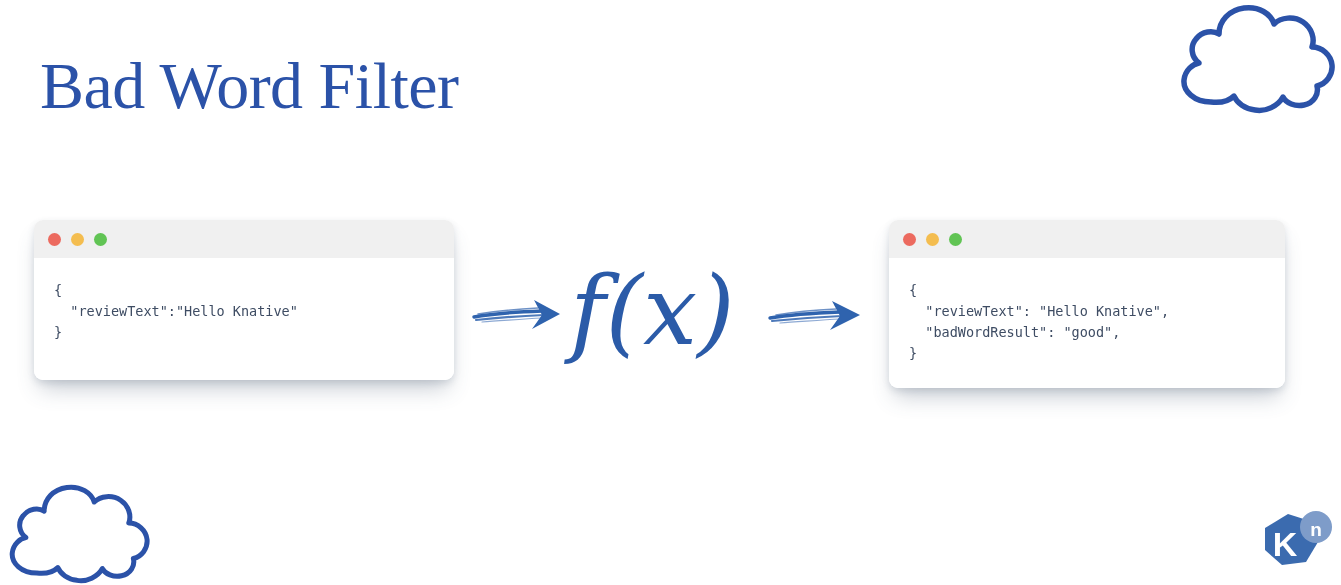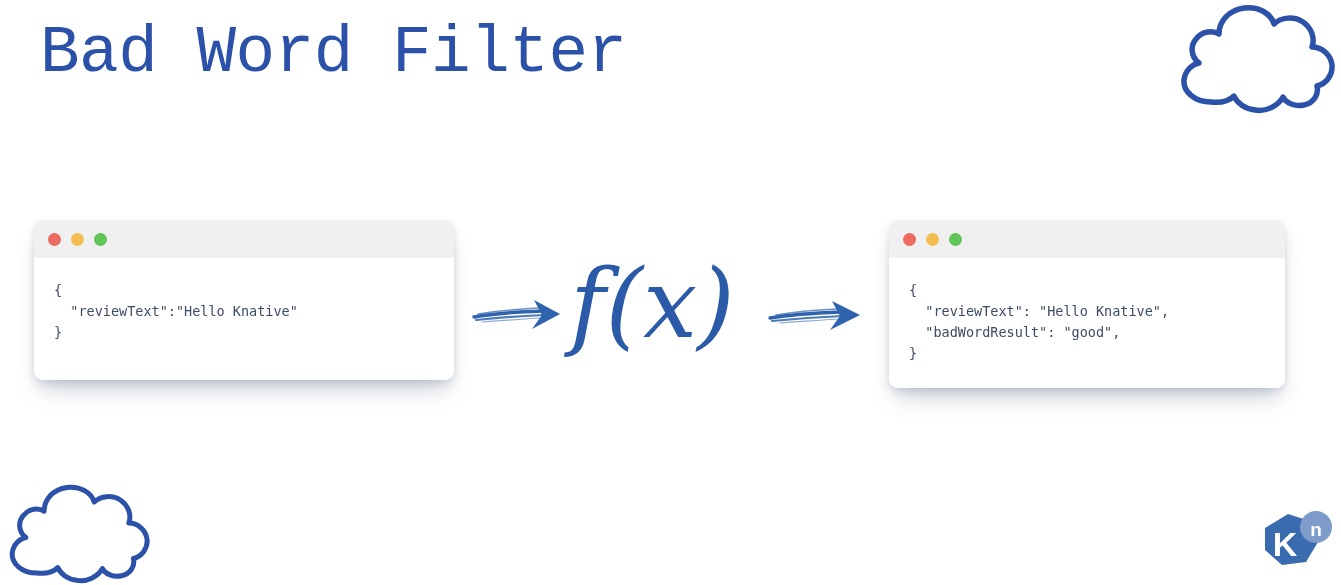--- a/index.html
+++ b/index.html
@@ -16,22 +16,22 @@
     position: relative;
     width: 1341px;
     height: 585px;
     background: #ffffff;
   }
 
   
   #slide-title {
     position: absolute;
     left: 40px;
-    top: 16px;
-    font-family: Liberation Mono, monospace;
+    top: 48px;
+    font-family: Liberation Serif, serif;
     font-size: 66px;
     font-weight: 400;
     letter-spacing: -0.5px;
     color: #2B52A8;
     line-height: 1.15;
     white-space: nowrap;
   }
 
   
   .cloud {
@@ -84,21 +84,21 @@
   #window-request  { left: 34px;  top: 220px; width: 420px; }
   #window-request .window-body { min-height: 122px; }
 
   #window-response { left: 889px; top: 220px; width: 396px; }
   #window-response .window-body { min-height: 122px; }
 
   
   #fx-label {
     position: absolute;
     left: 570px;
-    top: 256px;
+    top: 263px;
     font-family: "DejaVu Serif", "Liberation Serif", serif;
     font-style: italic;
     font-size: 96px;
     font-weight: 400;
     color: #2B5BA8;
     line-height: 1;
     white-space: nowrap;
   }
 
   .sketch-arrow { position: absolute; }

